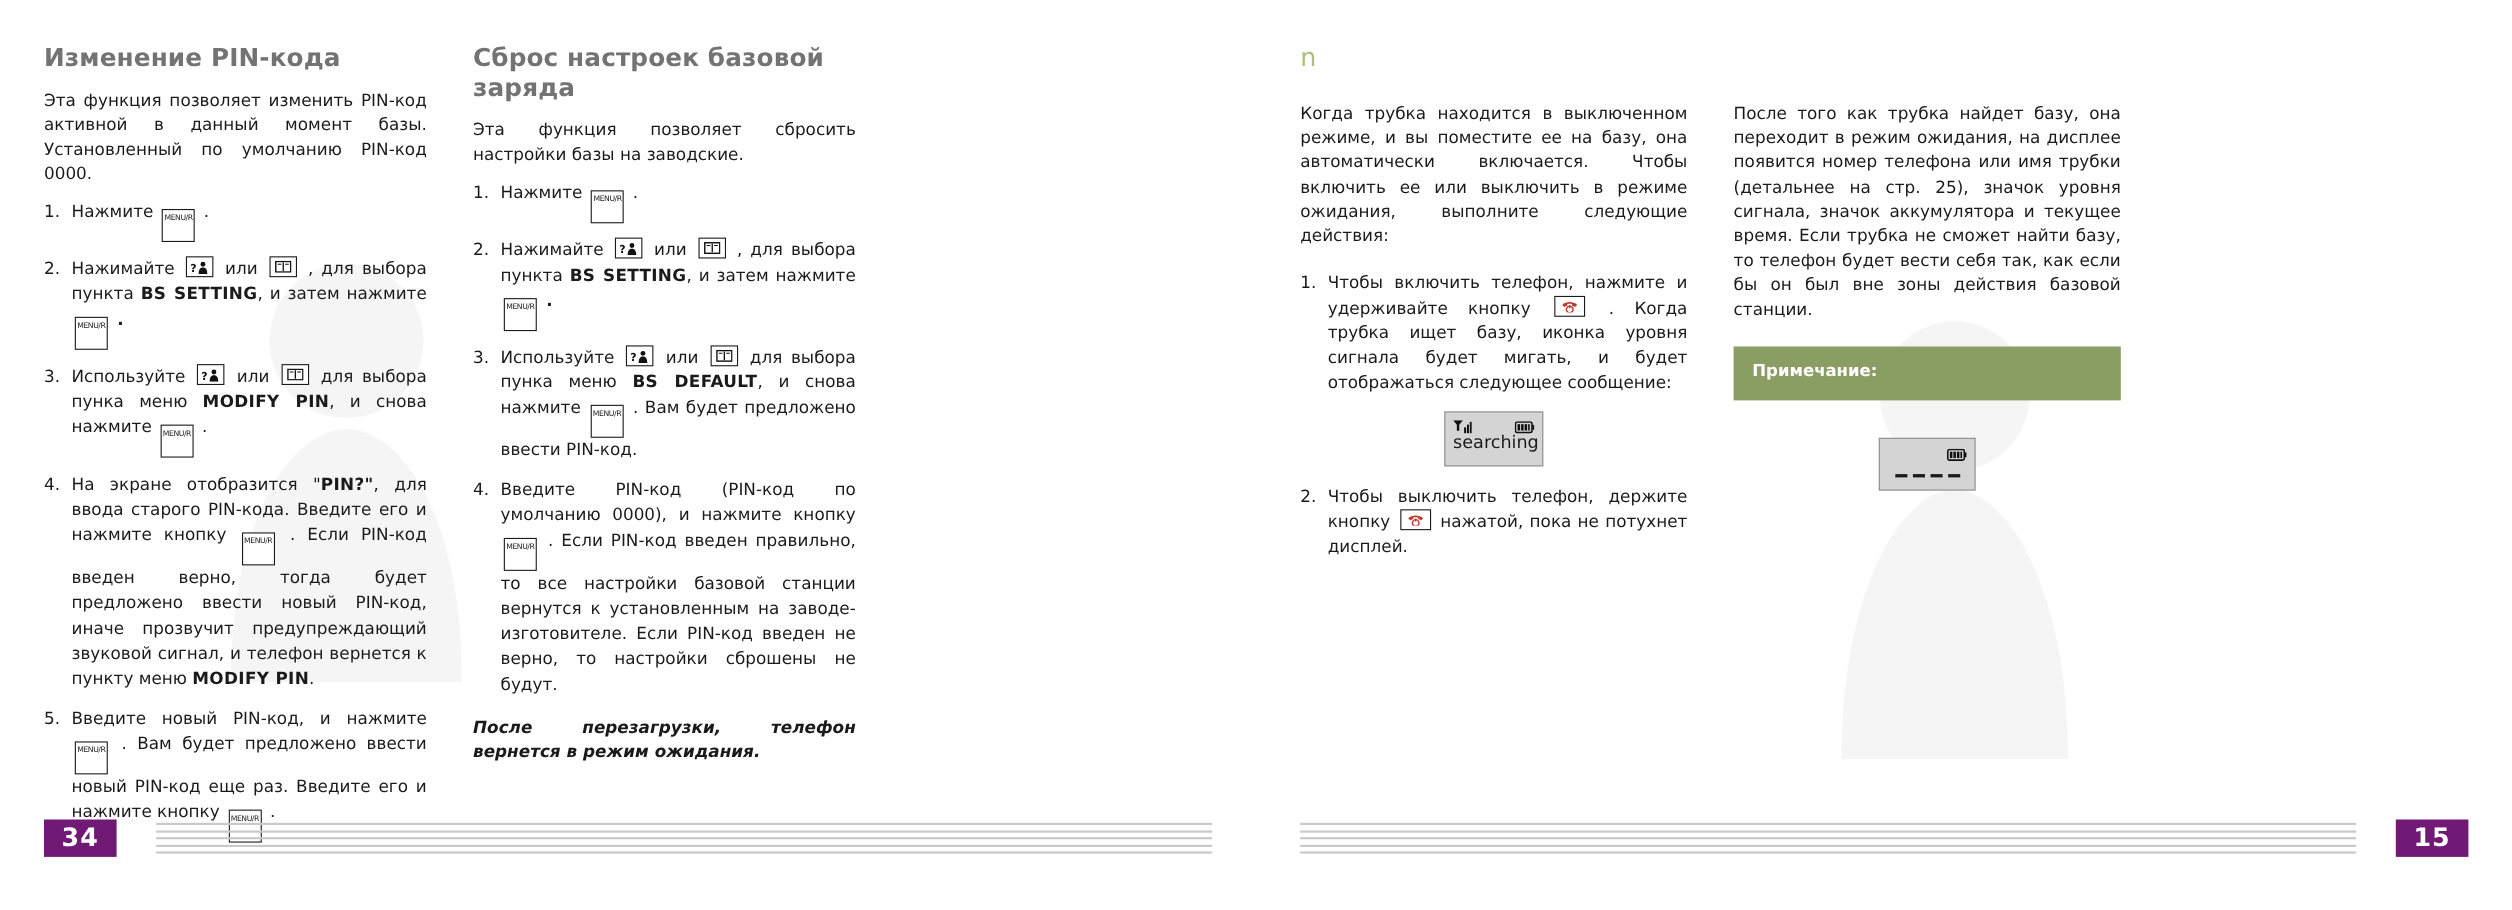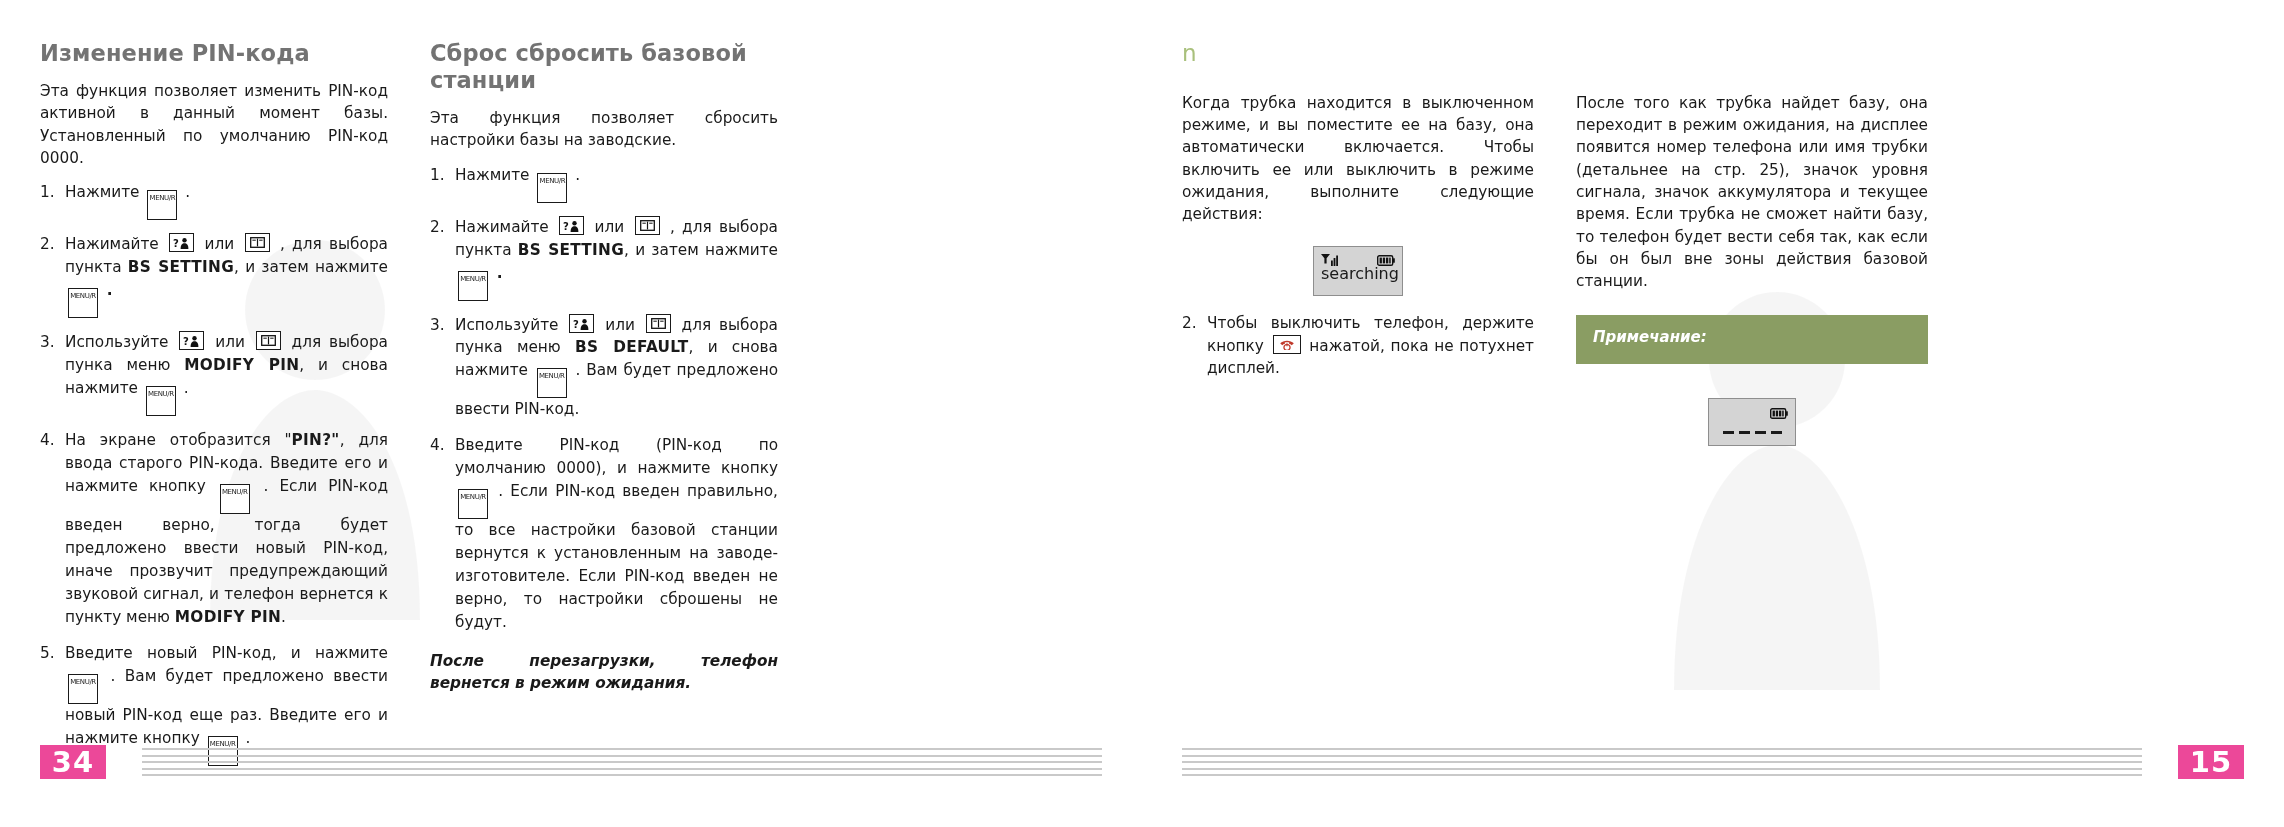--- a/index.html
+++ b/index.html
@@ -82,35 +82,35 @@
   .lcd-text{font-size:16px;color:#1a1a1a;line-height:1;margin-top:2px;
             font-family:"DejaVu Sans","Liberation Sans",sans-serif;text-align:center;}
   .lcd-dash-row{display:flex;gap:5px;justify-content:center;margin-top:14px;}
   .lcd-dash{width:11px;height:3.5px;background:#1a1a1a;}
 
   
   .note{
     background:#8a9d63;color:#ffffff;padding:13px 17px 15px 17px;
     margin-top:22px;box-sizing:border-box;
   }
-  .note-title{font-size:15px;font-style:italic;font-weight:bold;margin:0 0 3px 0;}
+  .note-title{font-size:15px;font-weight:bold;margin:0 0 3px 0;}
   .note-ul{margin:0;padding:0 0 0 17px;list-style:disc;}
   .note-ul li{
     font-size:14.6px;font-style:italic;line-height:1.5;text-align:justify;
   }
   .note-ul li b{font-weight:bold;}
 
   
   .footer{
     position:absolute;left:40px;right:40px;bottom:46px;height:38px;
     display:flex;align-items:center;z-index:3;
   }
   .footer-right{justify-content:flex-end;}
   .pagebox{
-    background:#ec4899;color:#ffffff;font-size:29px;font-weight:bold;
+    background:#701a75;color:#ffffff;font-size:23px;font-weight:bold;
     width:66px;height:34px;display:flex;align-items:center;justify-content:center;
     letter-spacing:1px;
   }
   .rules{flex:1;display:flex;flex-direction:column;justify-content:center;gap:4.5px;}
   .rules .r{height:2px;background:#c9c9c9;}
   .footer .rules{margin-left:36px;}
   .footer-right .rules{margin-left:0;margin-right:36px;}
 </style>
 </head>
 <body>
@@ -152,21 +152,21 @@
                   <line x1="7.5" y1="1.6" x2="7.5" y2="9.4" stroke="#111" stroke-width="1.2"></line>
                   <line x1="2.4" y1="3.2" x2="5.8" y2="3.2" stroke="#111" stroke-width="1"></line>
                   <line x1="9.2" y1="3.2" x2="12.6" y2="3.2" stroke="#111" stroke-width="1"></line>
                 </svg></span> для выбора пунка меню <b>MODIFY PIN</b>, и снова нажмите <span class="key key-menu">MENU/R</span> .</li>
             <li data-num="4.">На экране отобразится "<b>PIN?"</b>, для ввода старого PIN-кода. Введите его и нажмите кнопку <span class="key key-menu">MENU/R</span> . Если PIN-код введен верно, тогда будет предложено ввести новый PIN-код, иначе прозвучит предупреждающий звуковой сигнал, и телефон вернется к пункту меню <b>MODIFY PIN</b>.</li>
             <li data-num="5.">Введите новый PIN-код, и нажмите <span class="key key-menu">MENU/R</span> . Вам будет предложено ввести новый PIN-код еще раз. Введите его и нажмите кнопку <span class="key key-menu">MENU/R</span> .</li>
           </ol>
       </div>
 
       <div class="col">
-        <h2 class="sec">Сброс сбросить базовой станции</h2>
+        <h2 class="sec">Сброс настроек базовой заряда</h2>
         <p class="body">Эта функция позволяет сбросить настройки базы на заводские.</p>
         <ol class="steps">
             <li data-num="1.">Нажмите <span class="key key-menu">MENU/R</span> .</li>
             <li data-num="2.">Нажимайте <span class="key key-sq"><svg width="17" height="12" viewBox="0 0 17 12">
                   <text x="0" y="10" font-size="10" font-family="DejaVu Sans" font-weight="bold" fill="#111">?</text>
                   <circle cx="11.5" cy="3.2" r="2.2" fill="#111"></circle>
                   <path d="M7.6 12 C7.6 7.6 9.3 6.2 11.5 6.2 C13.7 6.2 15.4 7.6 15.4 12 Z" fill="#111"></path>
                 </svg></span> или <span class="key key-sq"><svg width="15" height="11" viewBox="0 0 15 11">
                   <rect x="0.7" y="0.7" width="13.6" height="9.6" fill="none" stroke="#111" stroke-width="1.3"></rect>
                   <line x1="7.5" y1="1.6" x2="7.5" y2="9.4" stroke="#111" stroke-width="1.2"></line>
@@ -212,20 +212,29 @@
 
     <h2 class="sec-gray">
       <span class="bullet-n">n</span>
     </h2>
 
     <div class="cols">
 
       <div class="col-wide">
         <p class="body" style="margin-bottom:20px;">Когда трубка находится в выключенном режиме, и вы поместите ее на базу, она автоматически включается. Чтобы включить ее или выключить в режиме ожидания, выполните следующие действия:</p>
 
+        <ol class="steps">
+          <li data-num="1.">
+            <span>Чтобы включить телефон, нажмите и удерживайте кнопку <span class="key key-pwr"><svg width="16" height="12" viewBox="0 0 16 12">
+                    <path d="M1.2 5.2 C4.5 1.8 11.5 1.8 14.8 5.2 L12.8 7.2 C11.9 6.3 11.1 6.0 10.2 5.9 L10.2 4.4 C9.0 4.1 7.0 4.1 5.8 4.4 L5.8 5.9 C4.9 6.0 4.1 6.3 3.2 7.2 Z" fill="#c0392b"></path>
+                    <path d="M8 6.4 A3 3 0 1 0 8.01 6.4" fill="none" stroke="#c0392b" stroke-width="1.3"></path>
+                    <line x1="8" y1="5.4" x2="8" y2="8.2" stroke="#c0392b" stroke-width="1.3"></line>
+                  </svg></span> . Когда трубка ищет базу, иконка уровня сигнала будет мигать, и будет отображаться следующее сообщение:</span>
+          </li>
+        </ol>
 
         <div class="lcd lcd-searching">
           <div class="lcd-top">
             <span>
               <svg width="17" height="12" viewBox="0 0 17 12">
                 <path d="M0 0 H9 L5.6 4.2 V9.5 H3.4 V4.2 Z" fill="#111"></path>
                 <rect x="10" y="6.5" width="1.8" height="5.5" fill="#111"></rect>
                 <rect x="12.6" y="4" width="1.8" height="8" fill="#111"></rect>
                 <rect x="15.2" y="1.5" width="1.8" height="10.5" fill="#111"></rect>
               </svg>

